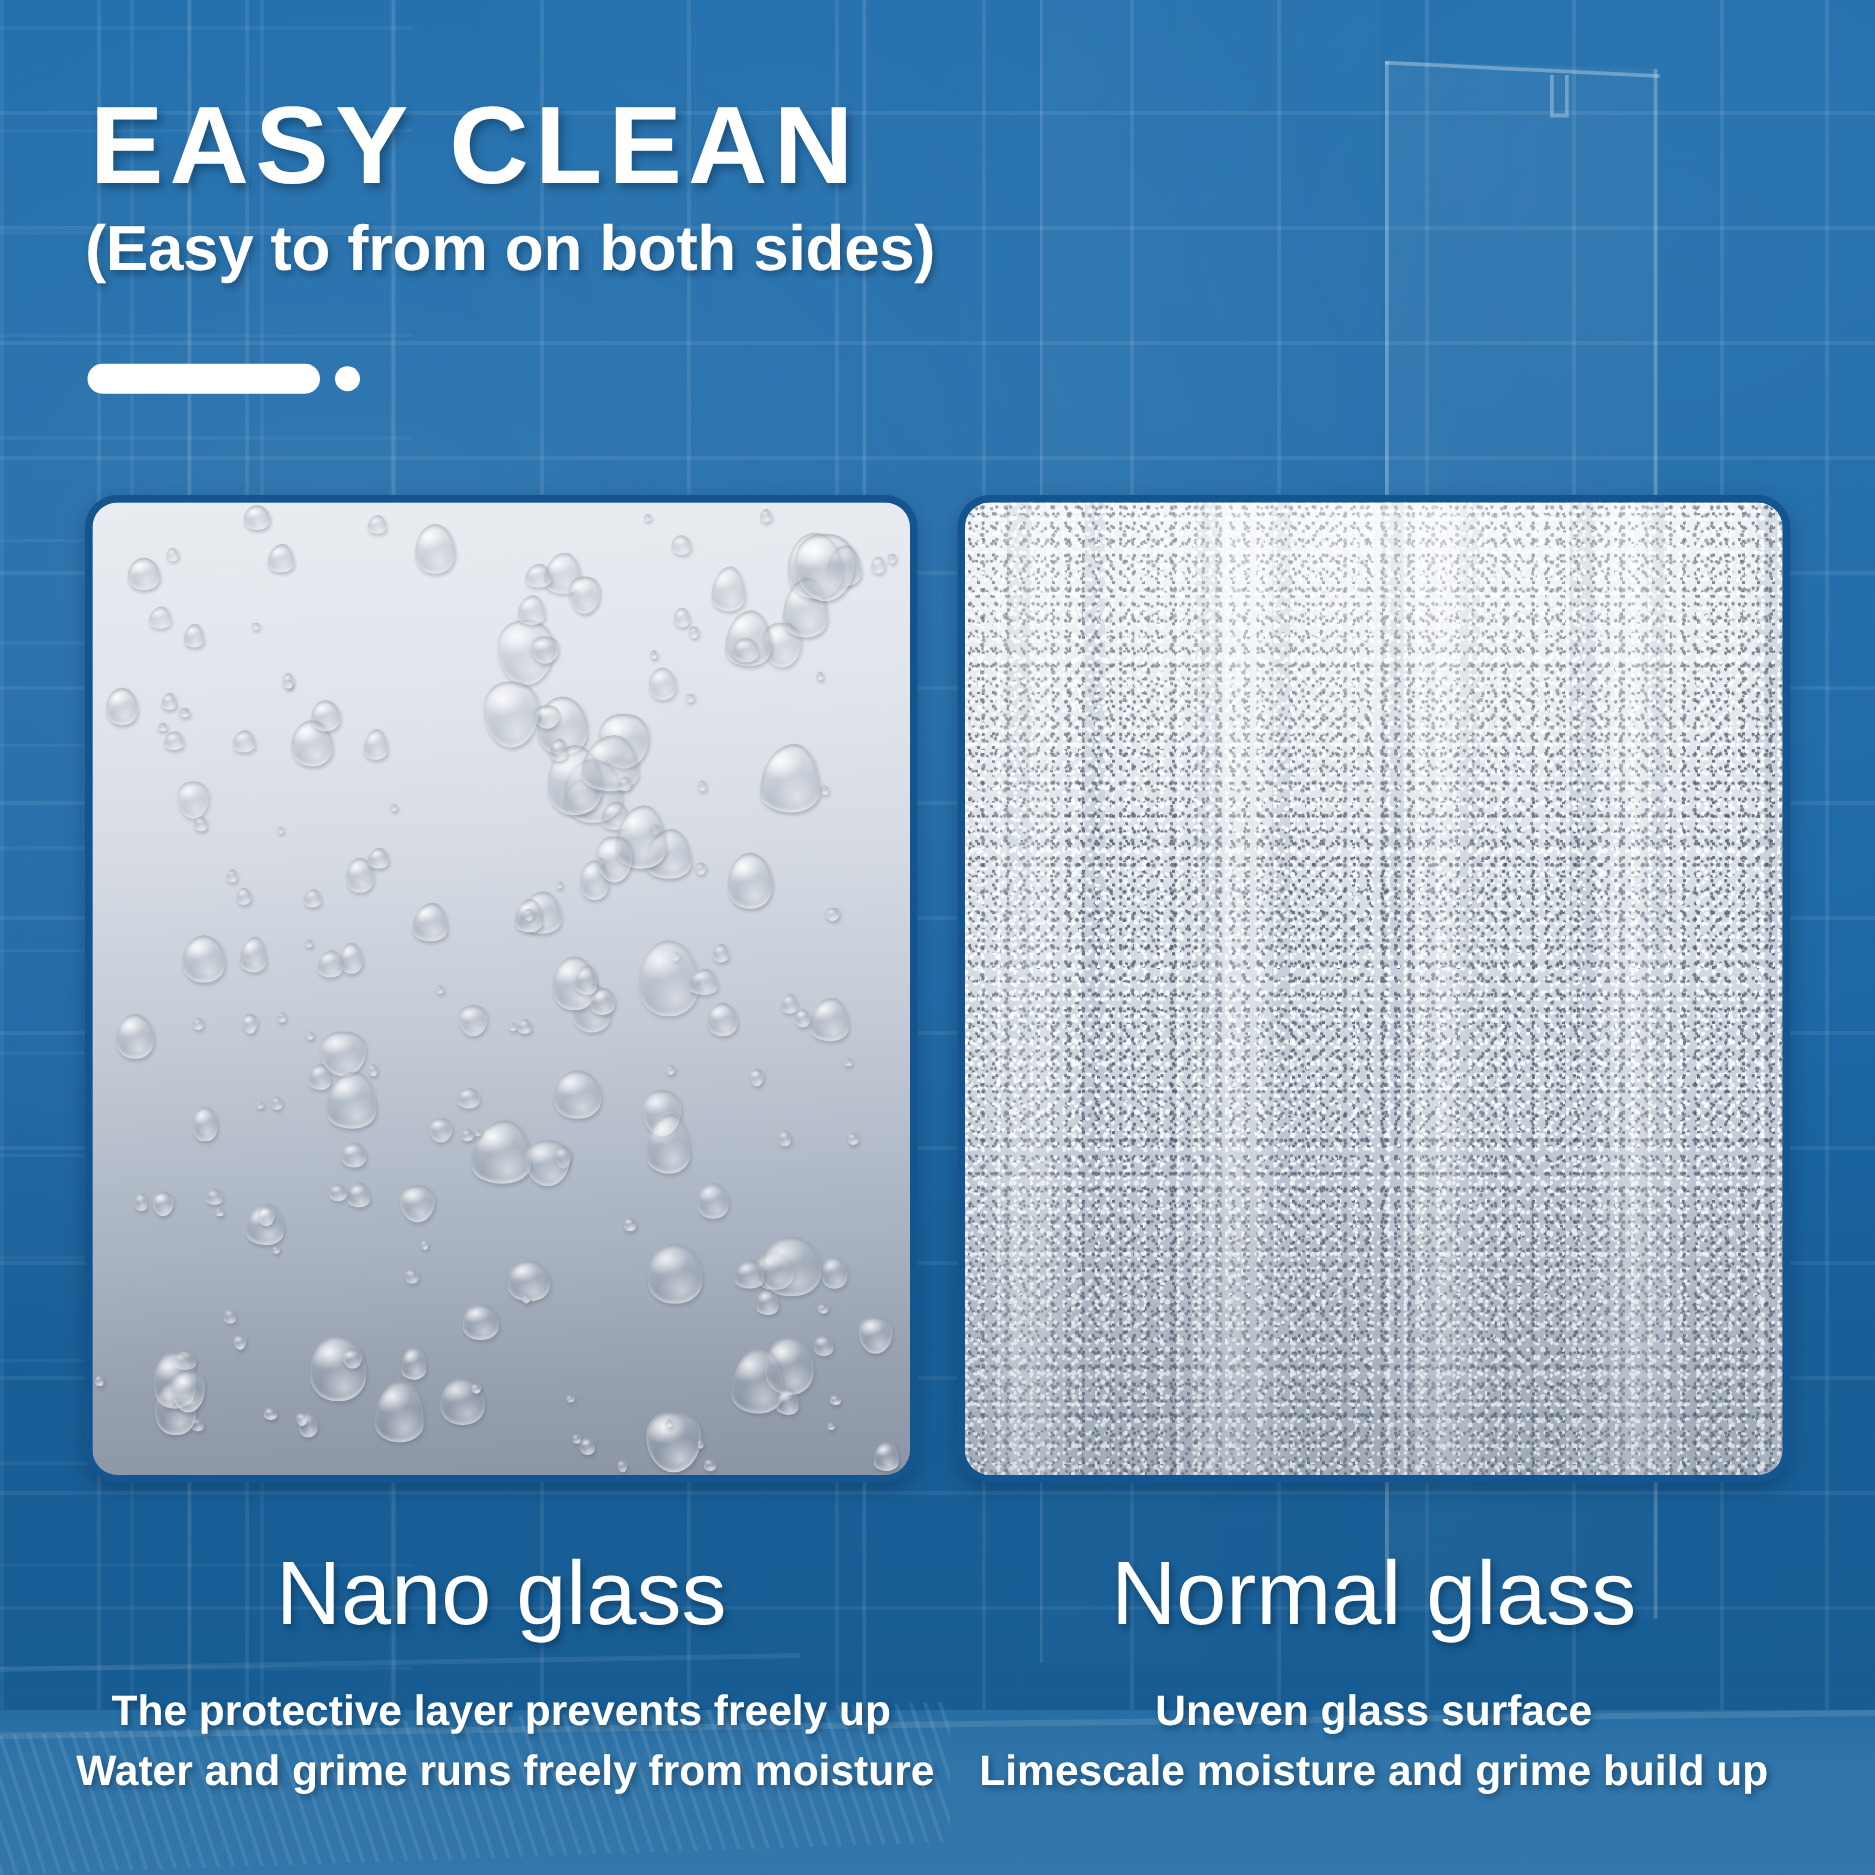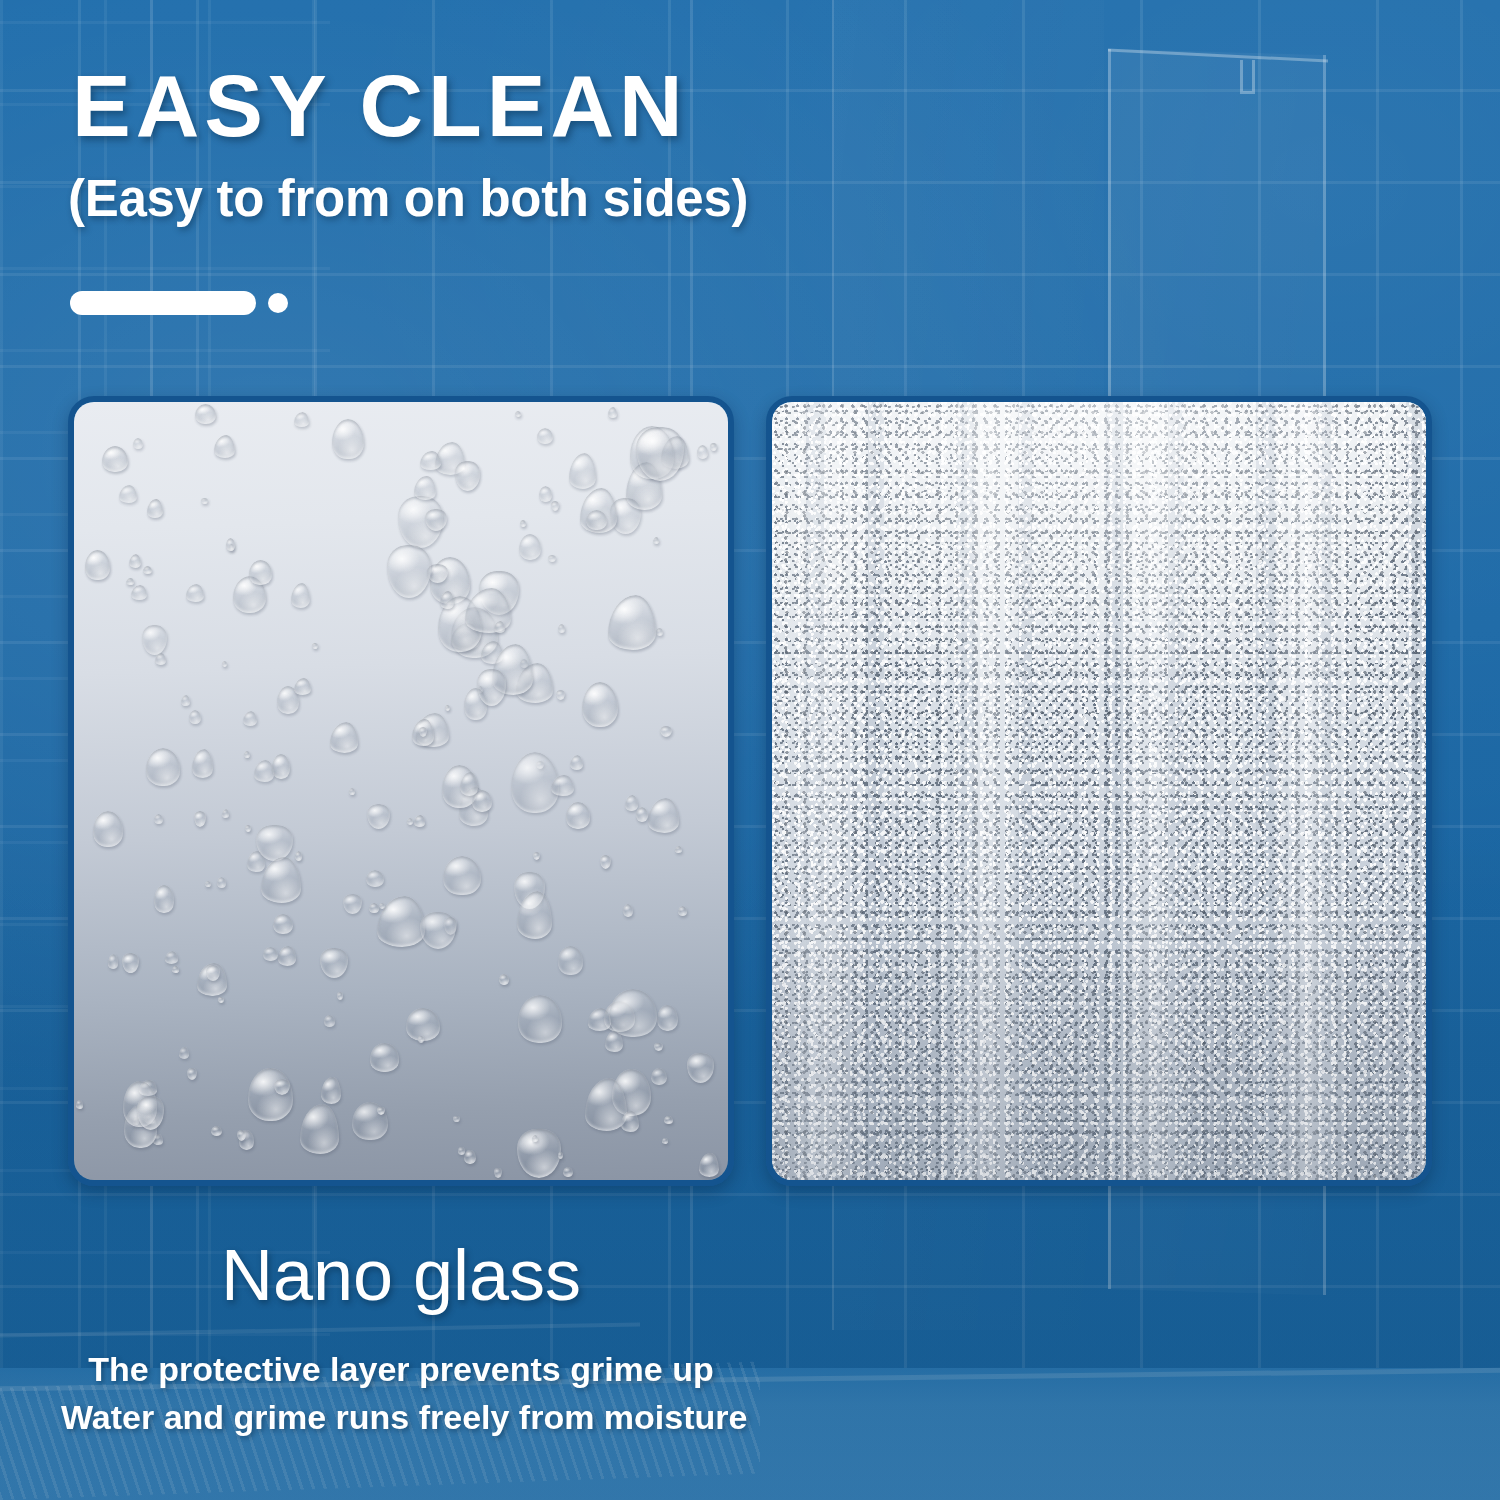--- a/index.html
+++ b/index.html
@@ -86,21 +86,21 @@
     position:absolute;left:0;bottom:118px;width:1500px;height:5px;
     background:rgba(255,255,255,.14);transform:skewY(-.7deg);
   }
   .shelf{
     position:absolute;left:0;bottom:168px;width:640px;height:4px;
     background:rgba(255,255,255,.10);transform:skewY(-1deg);
   }
 
   
   .headline{
-    position:absolute;left:72px;top:62px;
+    position:absolute;left:72px;top:72px;
     font-size:88px;font-weight:bold;color:#ffffff;
     letter-spacing:5px;line-height:1.0;
     text-shadow:3px 4px 7px rgba(2,30,56,.40);
     white-space:nowrap;
   }
   .subhead{
     position:absolute;left:68px;top:172px;
     font-size:51px;font-weight:bold;color:#ffffff;
     letter-spacing:-.3px;line-height:1.05;
     text-shadow:2px 3px 6px rgba(2,30,56,.40);
@@ -449,19 +449,26 @@
     <div class="norm-streaks"></div>
     <div class="norm-speckle"></div>
     <div class="norm-speckle-2"></div>
     <div class="norm-bands"></div>
     <div class="norm-sheen"></div>
   </div>
 
   <div class="cap" id="cap-nano">
     <div class="cap-title">Nano glass</div>
     <div class="cap-lines">
-      <div class="cap-line">The protective layer prevents grime up</div>
+      <div class="cap-line">The protective layer prevents freely up</div>
       <div class="cap-line">Water and grime runs freely from moisture</div>
     </div>
   </div>
 
+  <div class="cap" id="cap-normal">
+    <div class="cap-title">Normal glass</div>
+    <div class="cap-lines">
+      <div class="cap-line">Uneven glass surface</div>
+      <div class="cap-line">Limescale moisture and grime build up</div>
+    </div>
+  </div>
 
 </div>
 
 </body></html>

